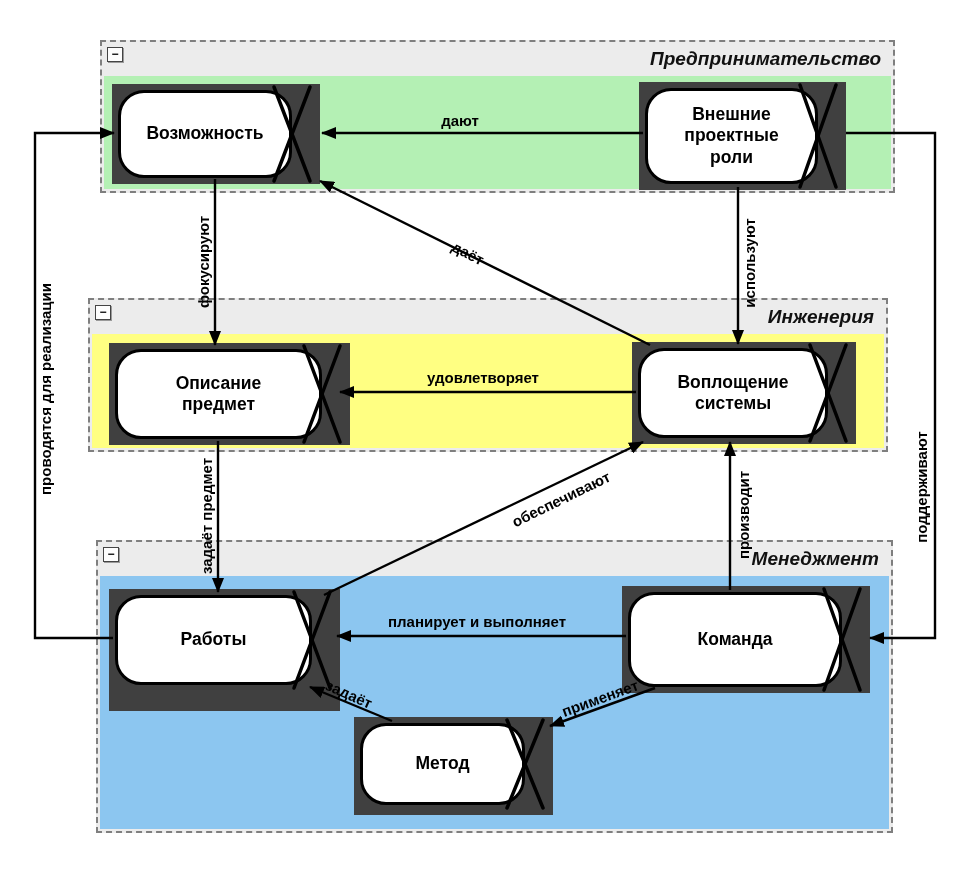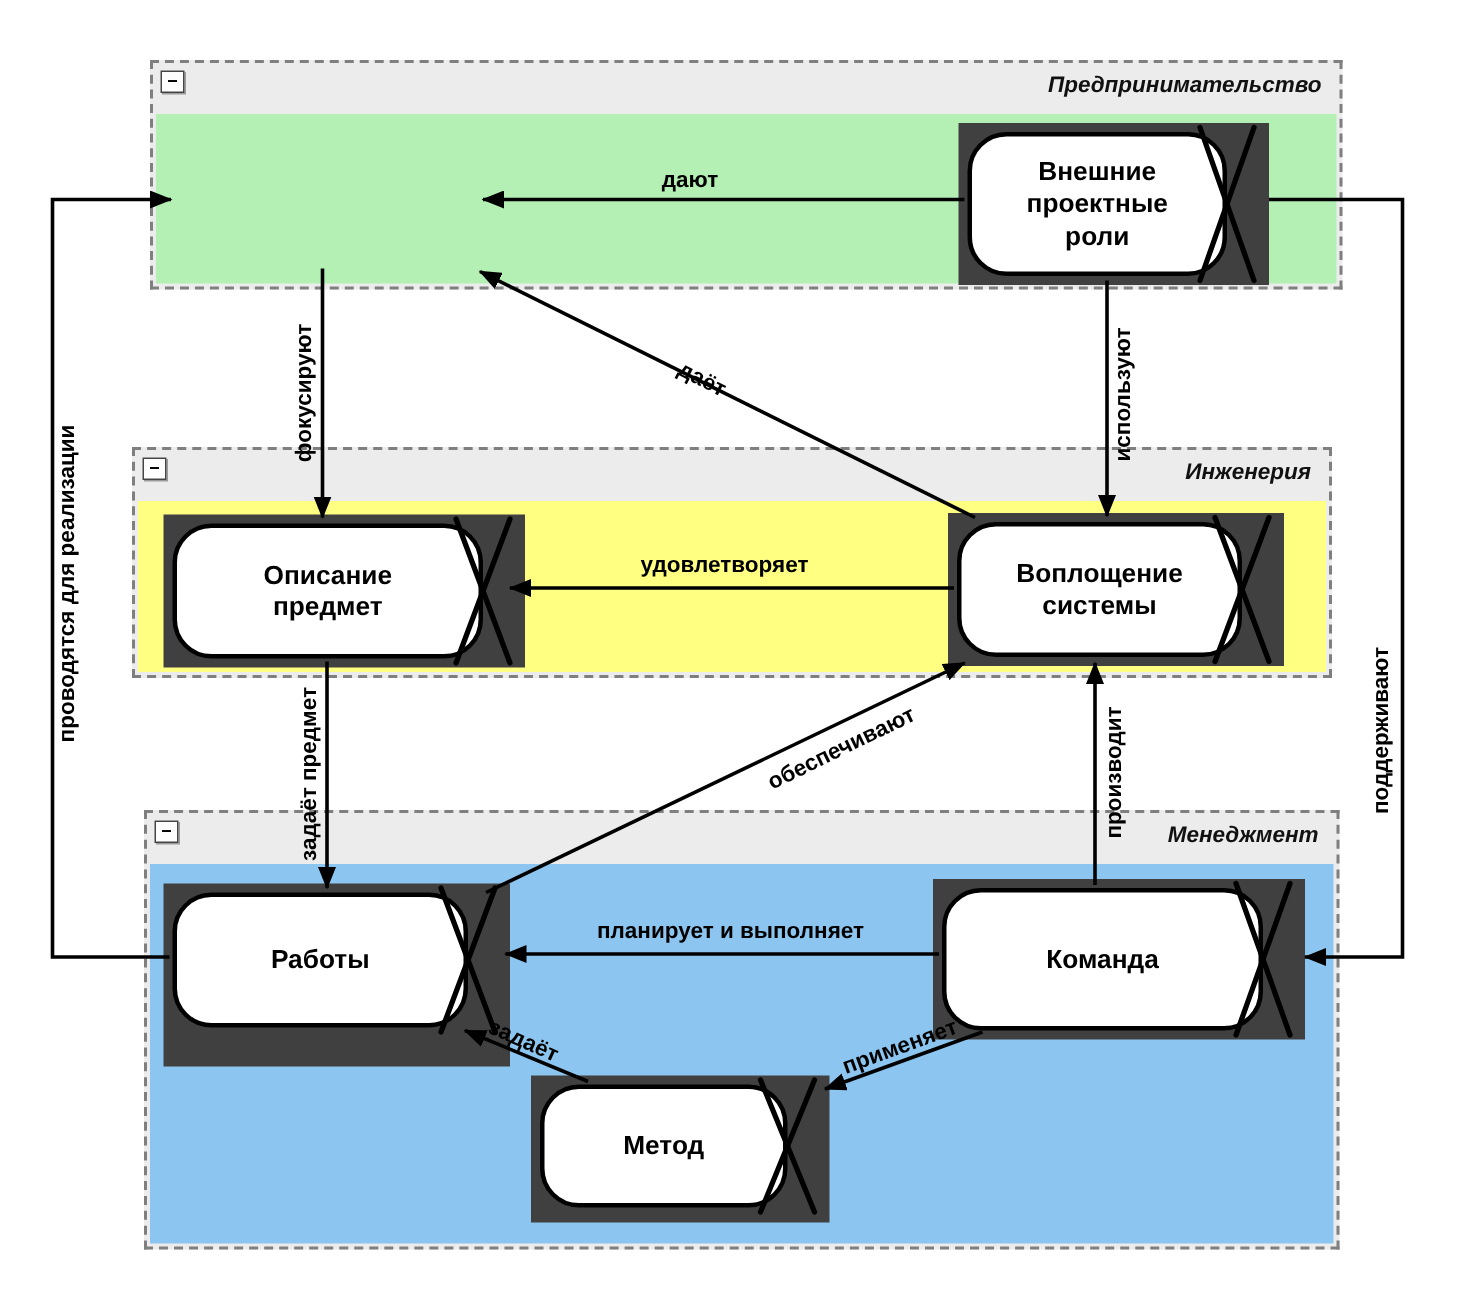--- a/index.html
+++ b/index.html
@@ -2,21 +2,21 @@
 <html><head>
 <meta charset="utf-8">
 <style>
   * { margin:0; padding:0; box-sizing:border-box; }
   html,body { background:#fff; font-family:"Liberation Sans", sans-serif; }
   #stage { position:relative; width:975px; height:871px; background:#fff; overflow:hidden; }
 
   
   .group { position:absolute; border:2px dashed #7f7f7f; background:#ececec; z-index:1; }
   .group-body { position:absolute; left:2px; right:2px; bottom:2px; top:34px; }
-  .group-title { position:absolute; top:6px; right:12px; font-size:15px; font-weight:bold; font-style:italic; color:#111; z-index:2; }
+  .group-title { position:absolute; top:6px; right:12px; font-size:19px; font-weight:bold; font-style:italic; color:#111; z-index:2; }
   .collapse { position:absolute; top:5px; left:5px; width:16px; height:15px; background:#fdfdfd; border:1px solid #444;
               box-shadow:1px 1px 0 #9a9a9a; font-size:12px; line-height:12px; text-align:center; font-weight:bold; cursor:default; z-index:2; }
 
   
   .node { position:absolute; background:#404040; z-index:3; }
   .node .box { position:absolute; left:6px; top:6px; border:3.5px solid #000; border-radius:26px; background:#fff;
                display:flex; align-items:center; justify-content:center; text-align:center;
                font-weight:bold; font-size:17.5px; line-height:1.22; color:#000; }
   .node svg.tail { position:absolute; top:0; }
   .tp { fill:none; stroke:#000; stroke-width:3.5; stroke-linecap:round; }
@@ -46,20 +46,29 @@
     <div class="group-title">Инженерия</div>
     <div class="group-body" style="background-color: rgb(255, 255, 130);"></div>
   </div>
 
   <div class="group" style="left:96px;top:540px;width:797px;height:293px;">
     <div class="collapse">−</div>
     <div class="group-title">Менеджмент</div>
     <div class="group-body" style="background-color: rgb(140, 198, 240);"></div>
   </div>
 
+  <div class="node" style="left:112px;top:84px;width:208px;height:100px;">
+    <div class="box" style="width:174px;height:88px;padding:0 14px;">
+      <span>Возможность</span>
+    </div>
+    <svg class="tail" style="left:158px;" width="44" height="100" viewBox="0 0 44 100">
+      <path class="tp" d="M4,3 Q22,50 40,97"></path>
+        <path class="tp" d="M40,3 Q22,50 4,97"></path>
+    </svg>
+  </div>
 
   <div class="node" style="left:639px;top:82px;width:207px;height:108px;">
     <div class="box" style="width:173px;height:96px;padding:0 28px;">
       <span>Внешние проектные роли</span>
     </div>
     <svg class="tail" style="left:157px;" width="44" height="108" viewBox="0 0 44 108">
       <path class="tp" d="M4,3 Q22,54 40,105"></path>
         <path class="tp" d="M40,3 Q22,54 4,105"></path>
     </svg>
   </div>
@@ -136,19 +145,19 @@
   </svg>
 
   <div class="elabel r0" style="left:460px;top:120px;">дают</div>
   <div class="elabel r-90" style="left:203px;top:262px;">фокусируют</div>
   <div class="elabel r-90" style="left:749px;top:263px;">используют</div>
   <div class="elabel" style="left:468px;top:253px;transform:translate(-50%,-50%) rotate(27deg);">даёт</div>
   <div class="elabel r0" style="left:483px;top:377px;">удовлетворяет</div>
   <div class="elabel r-90" style="left:206px;top:516px;">задаёт предмет</div>
   <div class="elabel" style="left:561px;top:499px;transform:translate(-50%,-50%) rotate(-26deg);">обеспечивают</div>
   <div class="elabel r-90" style="left:743px;top:515px;">производит</div>
-  <div class="elabel r0" style="left:487px;top:621px;">планирует и выполняет</div>
+  <div class="elabel r0" style="left:477px;top:621px;">планирует и выполняет</div>
   <div class="elabel" style="left:349px;top:694px;transform:translate(-50%,-50%) rotate(24deg);">задаёт</div>
   <div class="elabel" style="left:600px;top:698px;transform:translate(-50%,-50%) rotate(-20deg);">применяет</div>
   <div class="elabel r-90" style="left:45px;top:389px;">проводятся для реализации</div>
   <div class="elabel r-90" style="left:921px;top:487px;">поддерживают</div>
 
 </div>
 
 </body></html>

